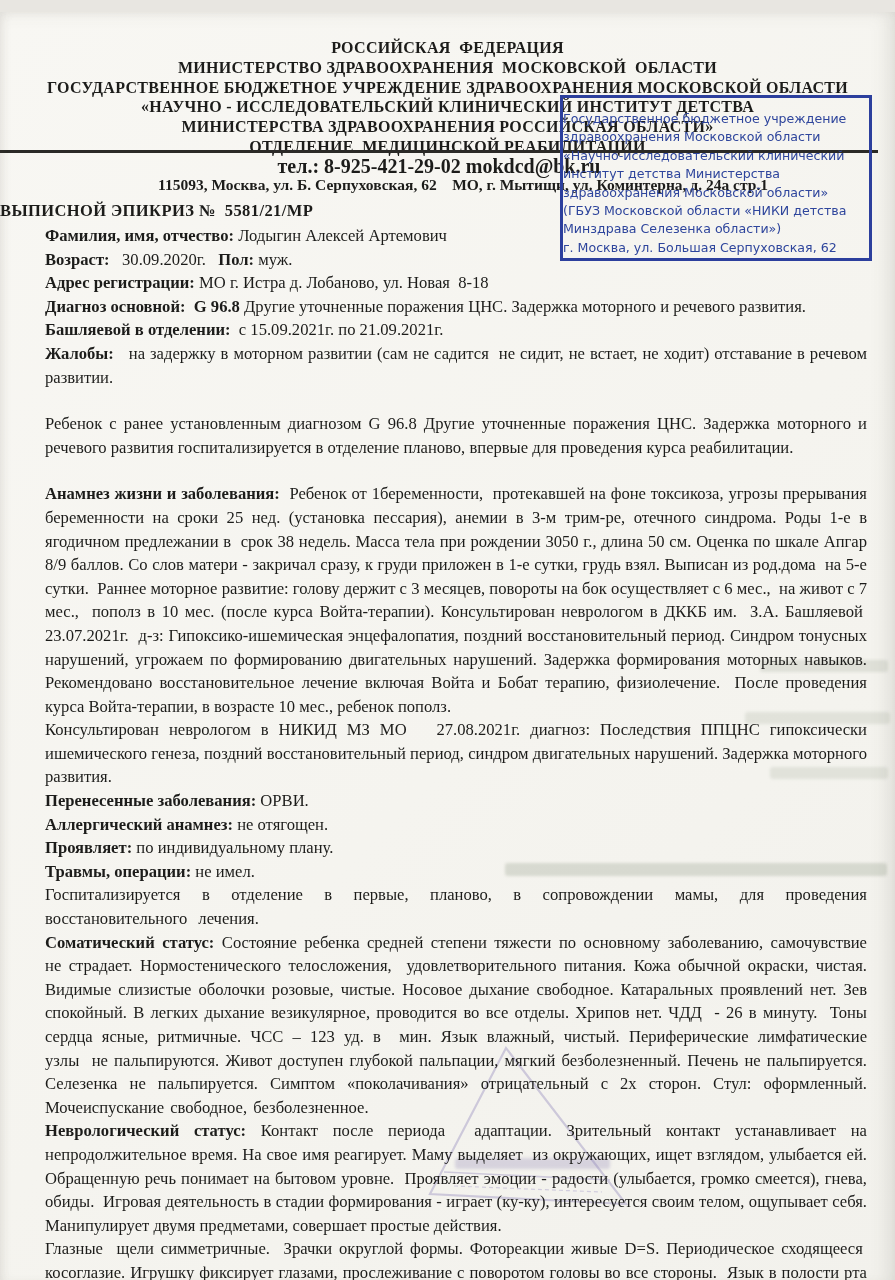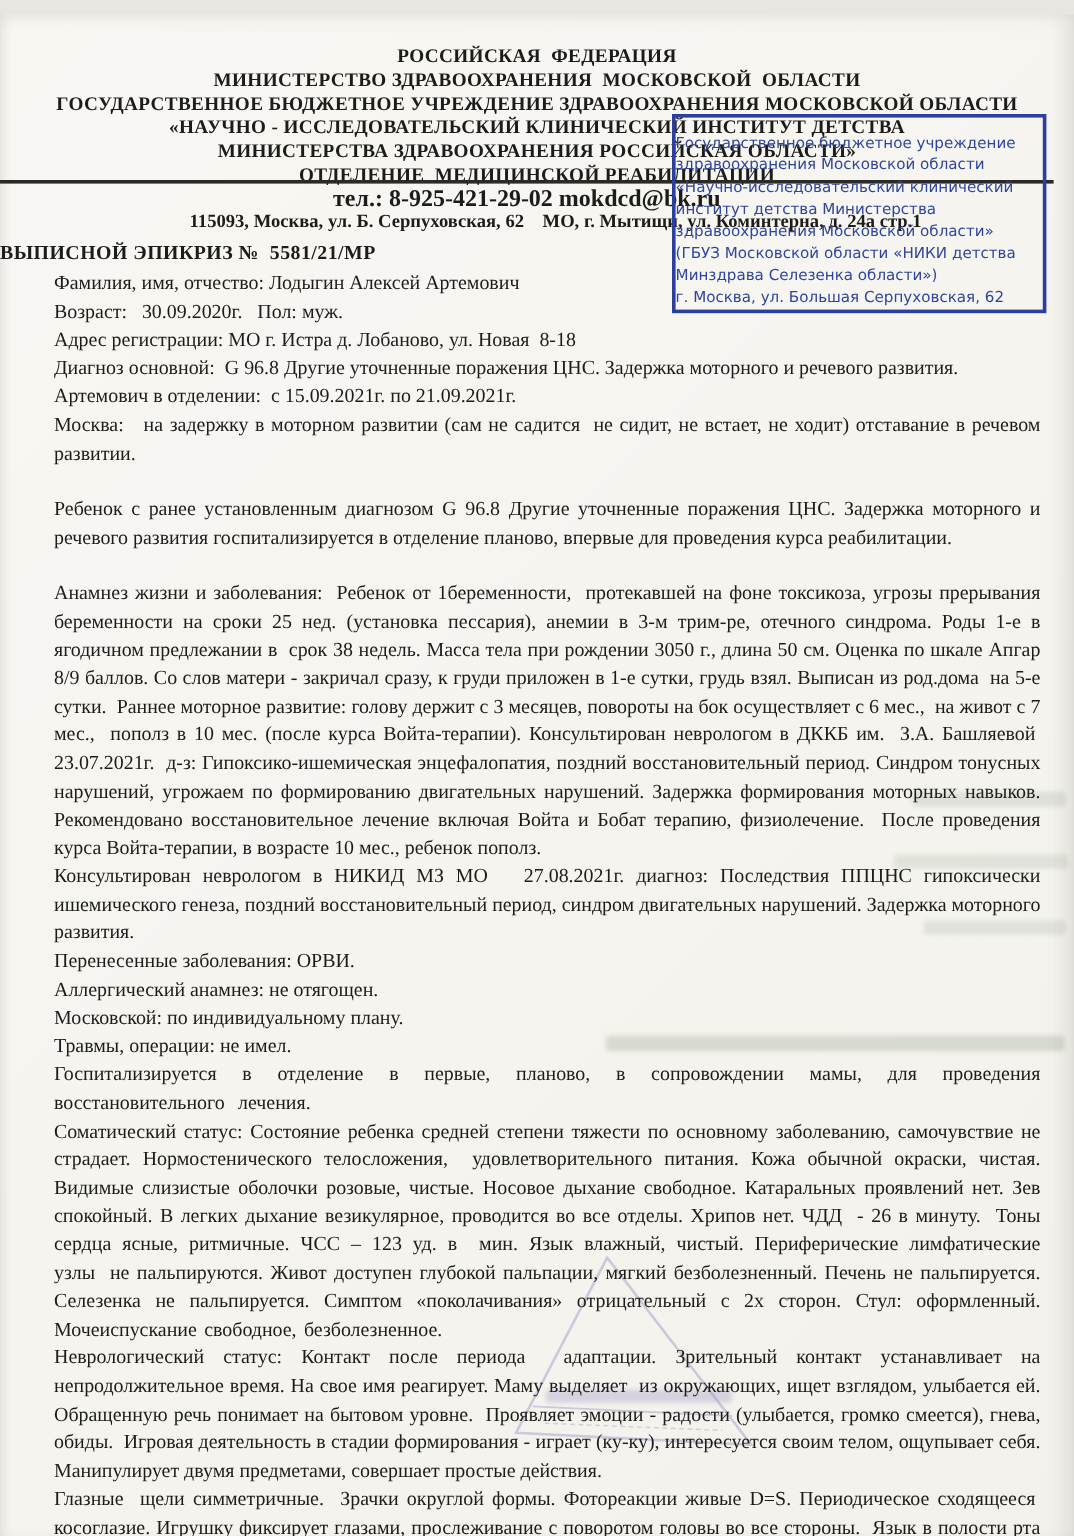--- a/index.html
+++ b/index.html
@@ -33,21 +33,21 @@
     font-size:12.6px;line-height:18.4px;font-weight:500;
     text-align:left;z-index:5;padding-top:12px;
     background:transparent;
   }
   
   .body{
     position:absolute;top:212px;left:45px;width:822px;z-index:3;
     font-size:16.6px;line-height:23.6px;text-align:justify;
   }
   .para{margin:0;}
-  .b{font-weight:normal;}
+  .b{font-weight:bold;}
   .spacer{height:23px;}
   .wide{word-spacing:7px;}
   .wide2{word-spacing:2px;}
   
   .artifact{position:absolute;pointer-events:none;z-index:2;}
   .bleed{filter:blur(1.6px);border-radius:3px;}
   .bleed.a1{left:505px;top:851px;width:382px;height:13px;background:rgba(150,160,140,.30);}
   .bleed.a2{left:760px;top:648px;width:128px;height:12px;background:rgba(160,168,150,.25);}
   .bleed.a3{left:745px;top:700px;width:145px;height:12px;background:rgba(160,168,150,.22);}
   .bleed.a4{left:770px;top:755px;width:118px;height:12px;background:rgba(160,168,150,.22);}
@@ -95,30 +95,30 @@
     <div>(ГБУЗ Московской области «НИКИ детства</div>
     <div>Минздрава Селезенка области»)</div>
     <div>г. Москва, ул. Большая Серпуховская, 62</div>
   </div>
 
   <main class="body" id="body-container">
       <p class="para"><span class="b">Фамилия, имя, отчество:</span><span> Лодыгин Алексей Артемович</span></p>
       <p class="para"><span class="b">Возраст:</span><span>&nbsp;&nbsp;&nbsp;30.09.2020г.&nbsp;&nbsp;&nbsp;</span><span class="b">Пол:</span><span>&nbsp;муж.</span></p>
       <p class="para"><span class="b">Адрес регистрации:</span><span> МО г. Истра д. Лобаново, ул. Новая&nbsp; 8-18</span></p>
       <p class="para"><span class="b">Диагноз основной:</span><span>&nbsp; </span><span class="b">G 96.8</span><span> Другие уточненные поражения ЦНС. Задержка моторного и речевого развития.</span></p>
-      <p class="para"><span class="b">Артемович в отделении:</span><span>&nbsp; с 15.09.2021г. по 21.09.2021г.</span></p>
-      <p class="para"><span class="b">Москва:</span><span>&nbsp;&nbsp;&nbsp;на задержку в моторном развитии (сам не садится&nbsp; не сидит, не встает, не ходит) отставание в речевом развитии.</span></p>
+      <p class="para"><span class="b">Башляевой в отделении:</span><span>&nbsp; с 15.09.2021г. по 21.09.2021г.</span></p>
+      <p class="para"><span class="b">Жалобы:</span><span>&nbsp;&nbsp;&nbsp;на задержку в моторном развитии (сам не садится&nbsp; не сидит, не встает, не ходит) отставание в речевом развитии.</span></p>
       <div class="spacer"></div>
       <p class="para"><span>Ребенок с ранее установленным диагнозом G 96.8 Другие уточненные поражения ЦНС. Задержка моторного и речевого развития госпитализируется в отделение планово, впервые для проведения курса реабилитации.</span></p>
       <div class="spacer"></div>
       <p class="para"><span class="b">Анамнез жизни и заболевания:</span><span>&nbsp; Ребенок от 1беременности,&nbsp; протекавшей на фоне токсикоза, угрозы прерывания беременности на сроки 25 нед. (установка пессария), анемии в 3-м трим-ре, отечного синдрома. Роды 1-е в ягодичном предлежании в&nbsp; срок 38 недель. Масса тела при рождении 3050 г., длина 50 см. Оценка по шкале Апгар 8/9 баллов. Со слов матери - закричал сразу, к груди приложен в 1-е сутки, грудь взял. Выписан из род.дома&nbsp; на 5-е сутки.&nbsp; Раннее моторное развитие: голову держит с 3 месяцев, повороты на бок осуществляет с 6 мес.,&nbsp; на живот с 7 мес.,&nbsp; пополз в 10 мес. (после курса Войта-терапии). Консультирован неврологом в ДККБ им.&nbsp; З.А. Башляевой&nbsp; 23.07.2021г.&nbsp; д-з: Гипоксико-ишемическая энцефалопатия, поздний восстановительный период. Синдром тонусных нарушений, угрожаем по формированию двигательных нарушений. Задержка формирования моторных навыков. Рекомендовано восстановительное лечение включая Войта и Бобат терапию, физиолечение.&nbsp; После проведения курса Войта-терапии, в возрасте 10 мес., ребенок пополз.</span></p>
       <p class="para"><span>Консультирован неврологом в НИКИД МЗ МО&nbsp;&nbsp; 27.08.2021г. диагноз: Последствия ППЦНС гипоксически ишемического генеза, поздний восстановительный период, синдром двигательных нарушений. Задержка моторного развития.</span></p>
       <p class="para"><span class="b">Перенесенные заболевания:</span><span> ОРВИ.</span></p>
       <p class="para"><span class="b">Аллергический анамнез:</span><span> не отягощен.</span></p>
-      <p class="para"><span class="b">Московской:</span><span> по индивидуальному плану.</span></p>
+      <p class="para"><span class="b">Проявляет:</span><span> по индивидуальному плану.</span></p>
       <p class="para"><span class="b">Травмы, операции:</span><span> не имел.</span></p>
       <p class="para wide"><span>Госпитализируется в отделение в первые, планово, в сопровождении мамы, для проведения восстановительного лечения.</span></p>
       <p class="para wide2"><span class="b">Соматический статус:</span><span> Состояние ребенка средней степени тяжести по основному заболеванию, самочувствие не страдает. Нормостенического телосложения,&nbsp; удовлетворительного питания. Кожа обычной окраски, чистая. Видимые слизистые оболочки розовые, чистые. Носовое дыхание свободное. Катаральных проявлений нет. Зев спокойный. В легких дыхание везикулярное, проводится во все отделы. Хрипов нет. ЧДД&nbsp; - 26 в минуту.&nbsp; Тоны сердца ясные, ритмичные. ЧСС – 123 уд. в&nbsp; мин. Язык влажный, чистый. Периферические лимфатические узлы&nbsp; не пальпируются. Живот доступен глубокой пальпации, мягкий безболезненный. Печень не пальпируется. Селезенка не пальпируется. Симптом «поколачивания» отрицательный с 2х сторон. Стул: оформленный. Мочеиспускание свободное, безболезненное.</span></p>
       <p class="para"><span class="b">Неврологический статус:</span><span> Контакт после периода&nbsp; адаптации. Зрительный контакт устанавливает на непродолжительное время. На свое имя реагирует. Маму выделяет&nbsp; из окружающих, ищет взглядом, улыбается ей. Обращенную речь понимает на бытовом уровне.&nbsp; Проявляет эмоции - радости (улыбается, громко смеется), гнева, обиды.&nbsp; Игровая деятельность в стадии формирования - играет (ку-ку), интересуется своим телом, ощупывает себя. Манипулирует двумя предметами, совершает простые действия.</span></p>
       <p class="para"><span>Глазные&nbsp; щели симметричные.&nbsp; Зрачки округлой формы. Фотореакции живые D=S. Периодическое сходящееся&nbsp; косоглазие. Игрушку фиксирует глазами, прослеживание с поворотом головы во все стороны.&nbsp; Язык в полости рта по средней линии. Жевание ослаблено, глотание не нарушено.</span></p>
     </main>
 
 </div>
 
 </body></html>

